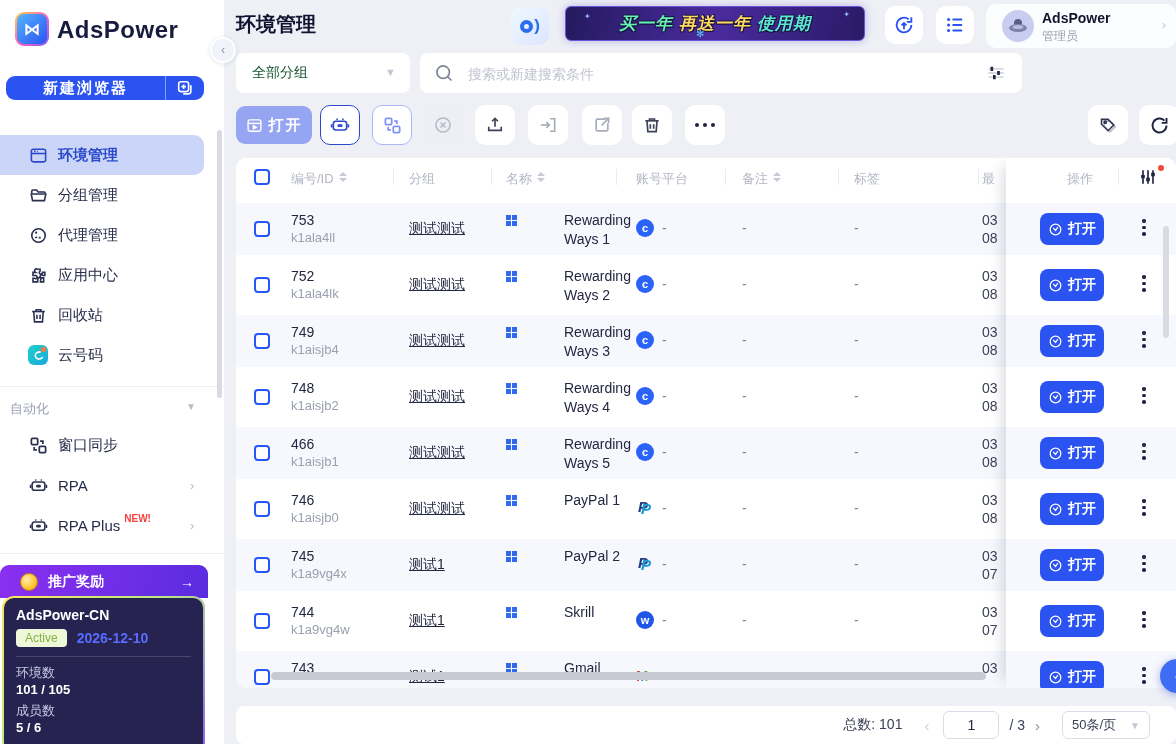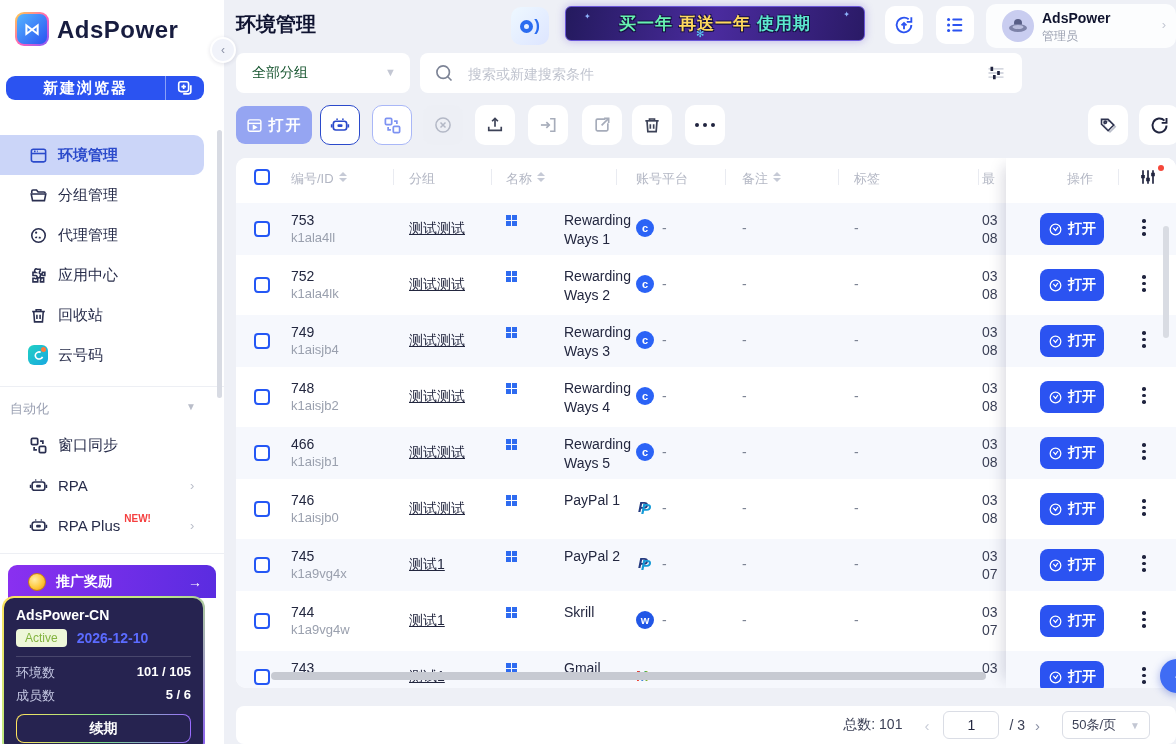--- a/index.html
+++ b/index.html
@@ -30,53 +30,53 @@
   .side-divider{position:absolute;left:0;width:224px;height:1px;background:#edeff4;}
   .sec-label{position:absolute;left:10px;font-size:13px;color:#9ba1b3;}
   .sec-caret{position:absolute;left:186px;font-size:10px;color:#b9bdc9;}
   .auto-item{position:absolute;left:0;width:210px;height:40px;display:flex;align-items:center;font-size:15px;color:#272c4a;}
   .auto-item .mi-icon{width:20px;margin-left:28px;color:#2a2f50;display:flex;justify-content:center;}
   .auto-item .mi-label{margin-left:10px;}
   .auto-item .chev{position:absolute;left:190px;color:#b9bdc9;font-size:13px;}
   .new-badge{color:#f53f3f;font-size:10px;font-weight:bold;margin-left:4px;position:relative;top:-7px;}
   .side-scroll{position:absolute;left:217px;top:130px;width:5px;height:268px;border-radius:3px;background:#d8dbe3;}
 
-  .promo-head{position:absolute;left:8px;top:565px;width:208px;height:33px;border-radius:9px 9px 0 0;
+  .promo-head{position:absolute;left:0;top:565px;width:208px;height:33px;border-radius:9px 9px 0 0;
      background:linear-gradient(95deg,#8a30f0,#5a2ce0);display:flex;align-items:center;color:#fff;}
   .coin{width:18px;height:18px;border-radius:50%;margin-left:20px;
      background:radial-gradient(circle at 35% 35%,#ffeca6,#ffc93c 55%,#e8960f);border:1px solid #c87f10;box-sizing:border-box;}
   .promo-title{margin-left:10px;font-size:14px;font-weight:bold;}
   .promo-arrow{position:absolute;right:14px;font-size:14px;}
   .plan-card{position:absolute;left:2px;top:596px;width:203px;height:158px;border-radius:12px;
      border:2px solid transparent;box-sizing:border-box;
      background:linear-gradient(#262350,#262350) padding-box,
                 linear-gradient(135deg,#ffe45e,#b8e986 45%,#8a5cf5) border-box;
      color:#fff;padding:9px 12px;}
   .plan-name{font-size:14px;font-weight:bold;}
   .plan-row2{display:flex;align-items:center;margin-top:6px;}
   .badge-active{background:#eef7d9;color:#84b440;font-size:12px;padding:2px 9px;border-radius:4px;}
   .plan-date{color:#5b6bff;font-weight:bold;font-size:14px;margin-left:10px;}
   .plan-div{height:1px;background:rgba(255,255,255,.16);margin:9px 0 7px;}
-  .plan-kv{display:flex;justify-content:space-between;font-size:13px;margin-top:5px;}
+  .plan-kv{display:flex;justify-content:space-between;font-size:13px;margin-top:5px;flex-direction:column;}
   .plan-kv .k{color:#c6c9e4;}
   .plan-kv .v{font-weight:bold;}
   .renew-btn{margin-top:9px;width:100%;height:29px;border-radius:8px;border:1.5px solid transparent;box-sizing:border-box;
      background:linear-gradient(#262350,#262350) padding-box,linear-gradient(90deg,#ffe45e,#7ddf8a,#9a6bff) border-box;
      color:#fff;font-size:14px;font-weight:bold;display:flex;align-items:center;justify-content:center;}
 
   
   .page-title{position:absolute;left:236px;top:11px;font-size:20px;font-weight:bold;color:#0f1330;}
   .oi-btn{position:absolute;left:511px;top:7px;width:38px;height:38px;border-radius:10px;
      background:linear-gradient(135deg,#eef8ff,#dde5ff);display:flex;align-items:center;justify-content:center;}
   .oi-ring{width:13px;height:13px;border-radius:50%;border:4px solid #2b6cf0;box-sizing:border-box;}
   .oi-paren{color:#2b6cf0;font-weight:bold;font-size:17px;margin-left:1px;}
   .banner{position:absolute;left:565px;top:6px;width:300px;height:35px;border-radius:6px;overflow:hidden;
      background:linear-gradient(100deg,#241a5e,#4a2b9e 50%,#2a1a66);border:1px solid #6a57d8;box-sizing:border-box;
      display:flex;align-items:center;justify-content:center;box-shadow:0 0 8px rgba(90,60,200,.35);}
-  .banner span{font-size:17px;font-weight:bold;letter-spacing:1px;
+  .banner span{font-size:17px;font-style:italic;font-weight:bold;letter-spacing:1px;
      text-shadow:1px 1px 0 #151040,-1px 1px 0 #151040,1px -1px 0 #151040;}
   .bn1{color:#67f2b1;}.bn2{color:#ffd95e;margin:0 6px;}.bn3{color:#5ce8cf;}
   .bn-star{position:absolute;color:#8fb6ff;font-size:8px;}
   .hbtn{position:absolute;top:6px;width:38px;height:38px;border-radius:10px;background:#fff;
      display:flex;align-items:center;justify-content:center;}
   .user-card{position:absolute;left:986px;top:4px;width:190px;height:44px;border-radius:10px;background:#fcfdfe;}
   .avatar{position:absolute;left:16px;top:6px;width:32px;height:32px;border-radius:50%;background:#c9cdf0;
      display:flex;align-items:center;justify-content:center;}
   .u-name{position:absolute;left:56px;top:6px;font-size:14px;font-weight:bold;color:#10142e;}
   .u-role{position:absolute;left:56px;top:24px;font-size:12px;color:#9aa0b0;}

